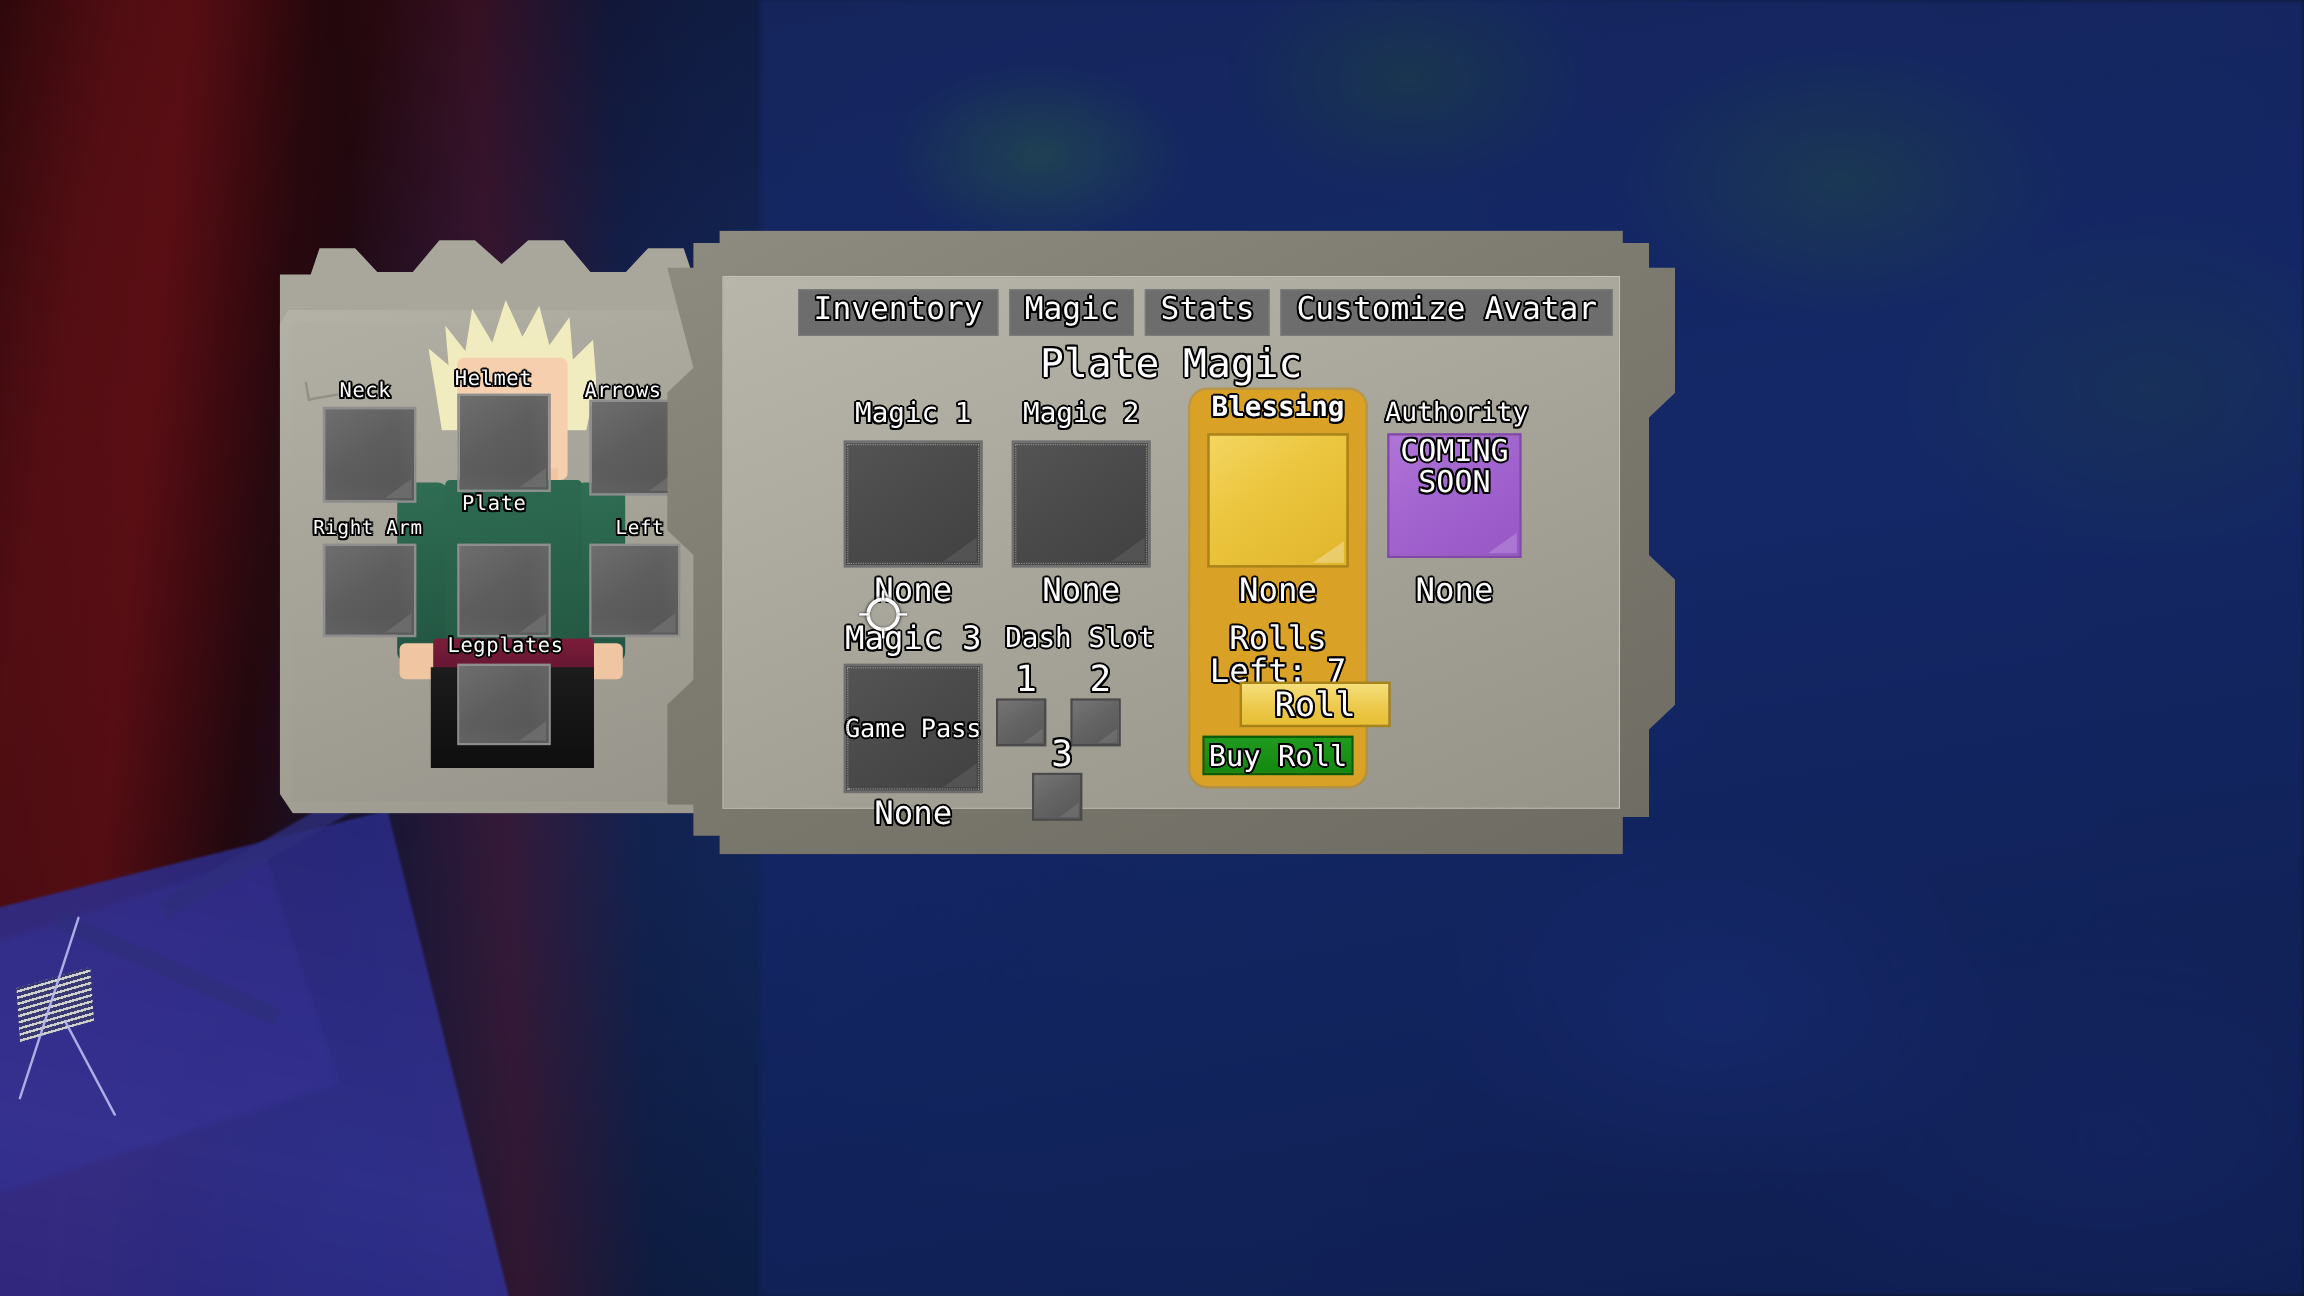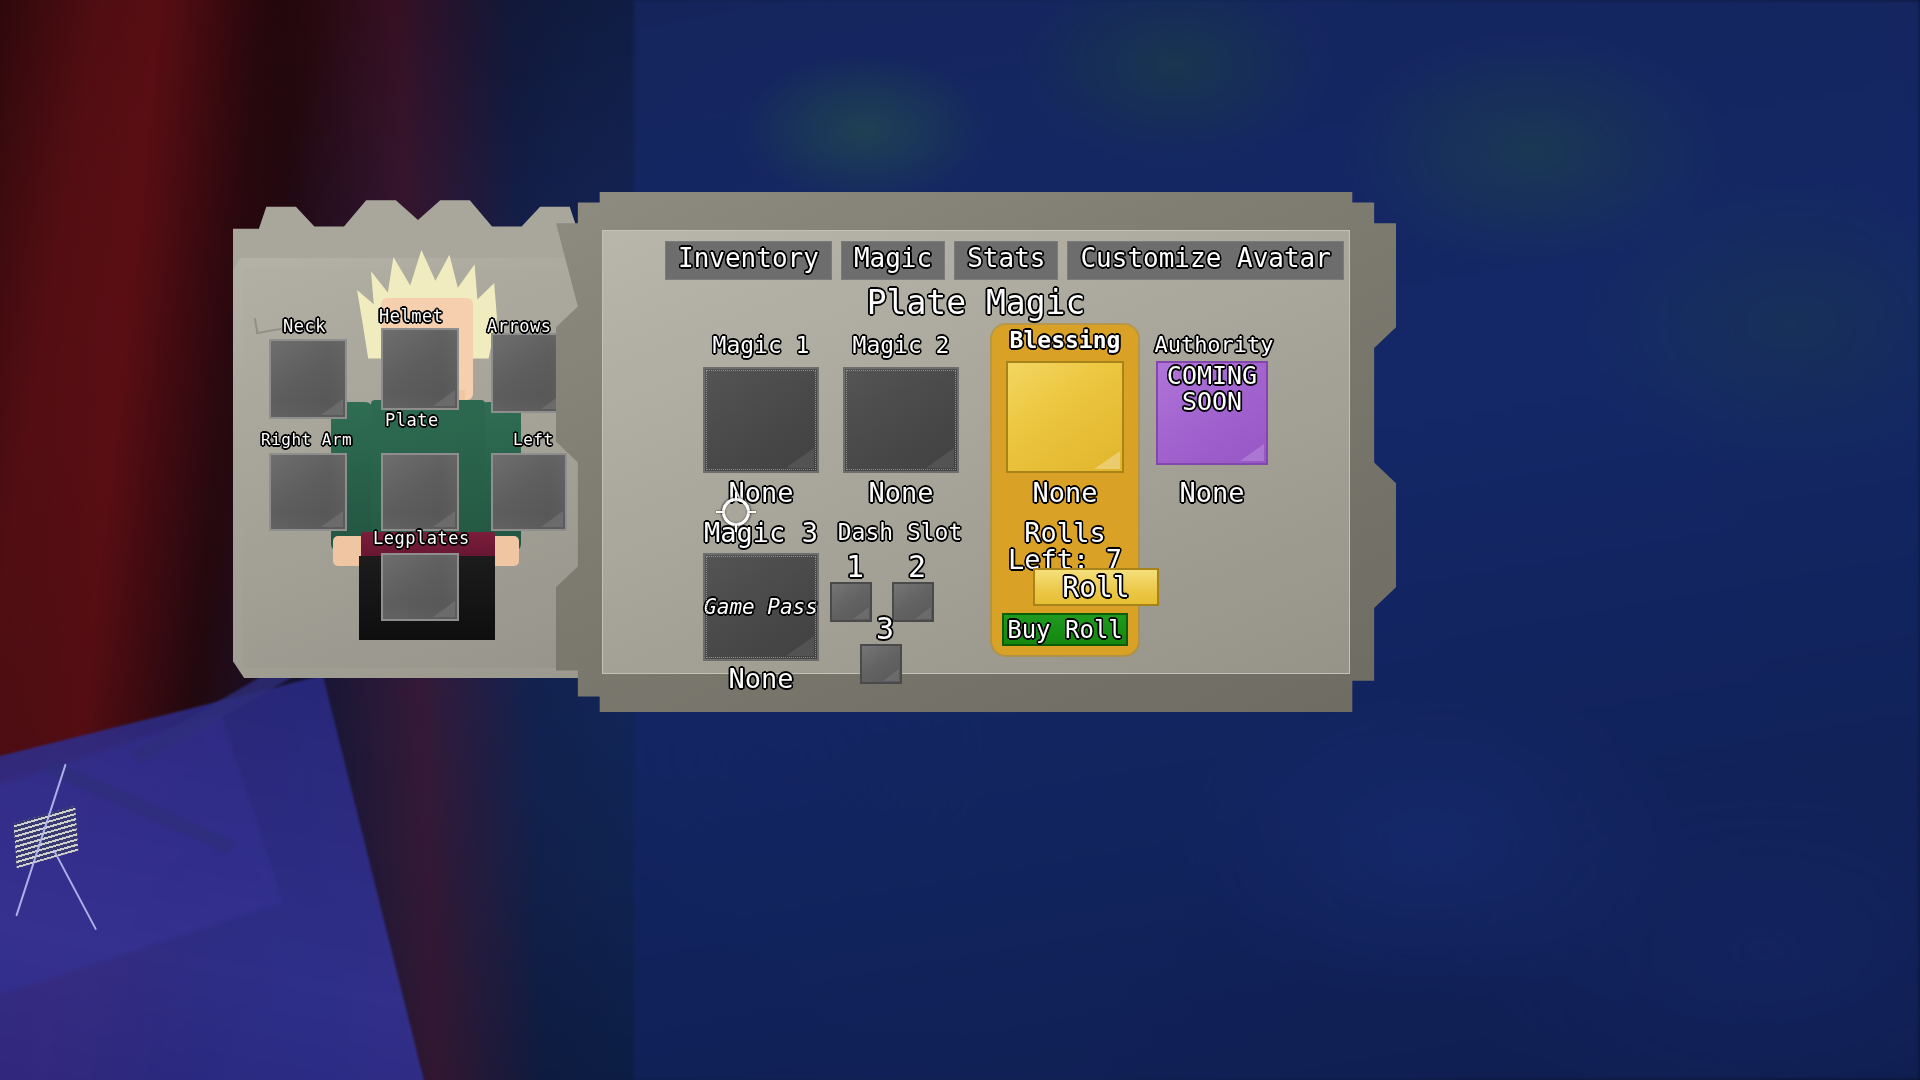--- a/index.html
+++ b/index.html
@@ -361,21 +361,21 @@
     <div class="mslot" style="left:100px; top:136px; width:116px; height:106px;"></div>
     <div class="slot-cap gtext" style="left:98px; top:246px; width:120px;">None</div>
 
     <div class="slot-head gtext" style="left:218px; top:101px; width:160px;">Magic 2</div>
     <div class="mslot" style="left:240px; top:136px; width:116px; height:106px;"></div>
     <div class="slot-cap gtext" style="left:238px; top:246px; width:120px;">None</div>
 
     <div class="slot-head gtext" style="left:78px; top:286px; width:160px; font-size:27px;">Magic 3</div>
     <div class="mslot" style="left:100px; top:322px; width:116px; height:108px;
          display:flex;align-items:center;justify-content:center;">
-      <span class="gtext" style="font-size:21px;font-style:italic;">Game Pass</span>
+      <span class="gtext" style="font-size:21px;">Game Pass</span>
     </div>
     <div class="slot-cap gtext" style="left:98px; top:432px; width:120px;">None</div>
 
     <div class="slot-head gtext" style="left:217px; top:288px; width:160px;">Dash Slot</div>
     <span class="dash-num gtext" style="left:243px; top:318px;">1</span>
     <div class="dash-slot" style="left:227px; top:351px;"></div>
     <span class="dash-num gtext" style="left:305px; top:318px;">2</span>
     <div class="dash-slot" style="left:289px; top:351px;"></div>
     <span class="dash-num gtext" style="left:273px; top:380px;">3</span>
     <div class="dash-slot" style="left:257px; top:413px;"></div>

